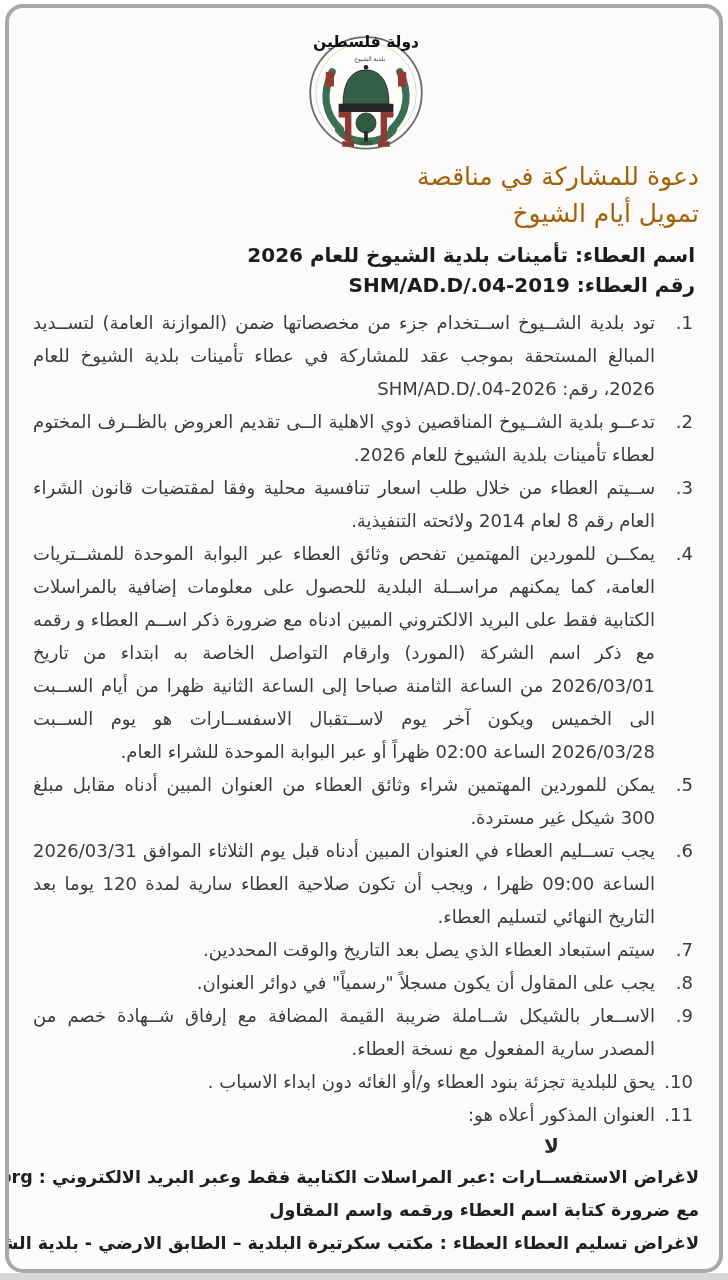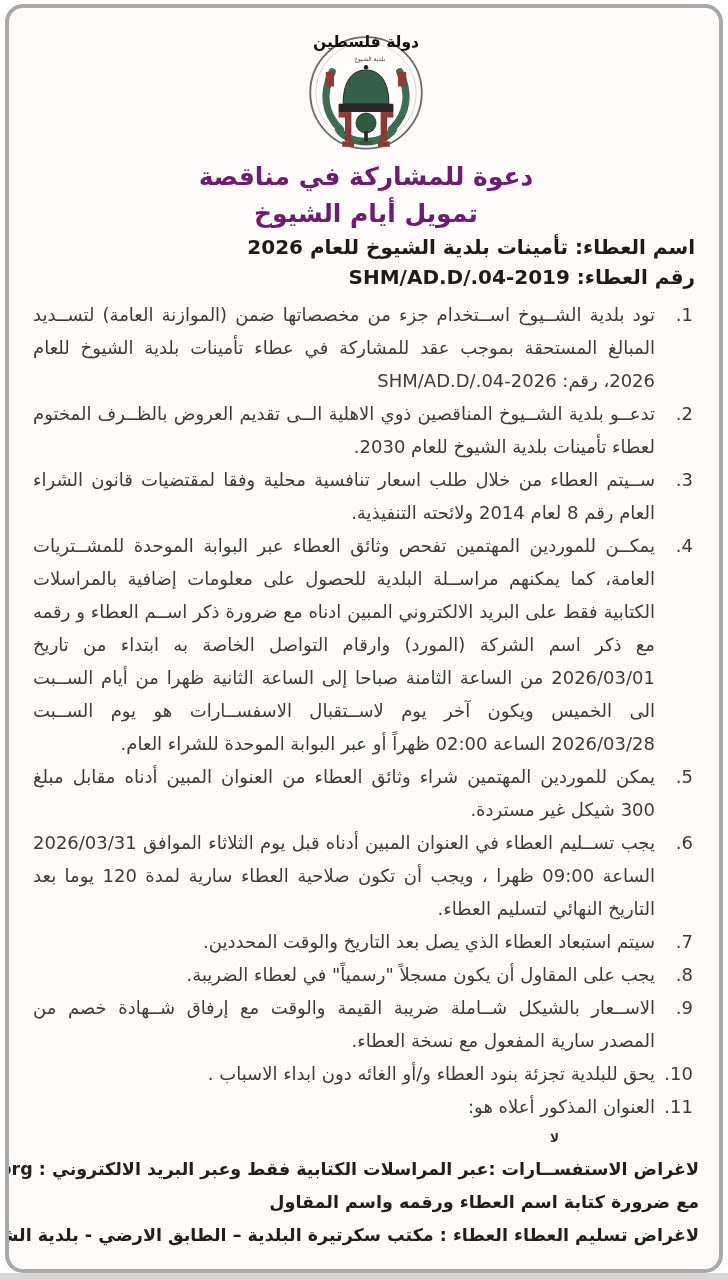--- a/index.html
+++ b/index.html
@@ -33,55 +33,56 @@
   }
   .logo-wrap {
     text-align: center;
     height: 140px;
   }
   .titles {
     text-align: center;
     margin-top: 2px;
   }
   .title-line {
-    font-weight: bold;
+    font-weight: normal;
     font-size: 25px;
     line-height: 37px;
-    color: #701a75;
+    color: #a16207;
+    text-align: right;
   }
   .tender-head {
     font-weight: bold;
     font-size: 20px;
     line-height: 30px;
     color: #1c1c1c;
     text-align: right;
     padding-right: 4px;
   }
-  .tender-head.first { }
+  .tender-head.first { margin-top: 8px; }
   .list {
     margin-top: 6px;
     font-size: 18px;
     line-height: 33px;
     color: #3b3b3b;
   }
   .li { display: flex; }
   .li .num {
     flex: 0 0 44px;
     text-align: right;
     padding-right: 6px;
     box-sizing: border-box;
   }
   .li .txt {
     flex: 1;
     text-align: justify;
     text-justify: inter-word;
   }
   .orphan {
     font-weight: bold;
-    font-size: 12px;
+    font-size: 20px;
     line-height: 30px;
     color: #2a2a2a;
     padding-right: 140px;
   }
   .foot {
     font-weight: bold;
     font-size: 17.5px;
     line-height: 33px;
     color: #1f1f1f;
     text-align: right;
@@ -137,21 +138,21 @@
   <div class="tender-head first">اسم العطاء: تأمينات بلدية الشيوخ للعام 2026</div>
   <div class="tender-head">رقم العطاء: SHM/AD.D/.04-2019</div>
 
   <div class="list">
       <div class="li">
         <span class="num">1.</span>
         <span class="txt">تود بلدية الشــيوخ اســتخدام جزء من مخصصاتها ضمن (الموازنة العامة)  لتســديد المبالغ المستحقة بموجب عقد للمشاركة في عطاء تأمينات بلدية الشيوخ للعام 2026، رقم: SHM/AD.D/.04-2026</span>
       </div>
       <div class="li">
         <span class="num">2.</span>
-        <span class="txt">تدعــو بلدية الشــيوخ المناقصين ذوي الاهلية الــى تقديم العروض بالظــرف المختوم لعطاء تأمينات بلدية الشيوخ للعام 2030.</span>
+        <span class="txt">تدعــو بلدية الشــيوخ المناقصين ذوي الاهلية الــى تقديم العروض بالظــرف المختوم لعطاء تأمينات بلدية الشيوخ للعام 2026.</span>
       </div>
       <div class="li">
         <span class="num">3.</span>
         <span class="txt">ســيتم العطاء  من خلال طلب اسعار تنافسية محلية وفقا لمقتضيات قانون الشراء العام رقم 8 لعام 2014 ولائحته التنفيذية.</span>
       </div>
       <div class="li">
         <span class="num">4.</span>
         <span class="txt">يمكــن للموردين المهتمين تفحص وثائق العطاء عبر البوابة الموحدة للمشــتريات العامة، كما يمكنهم مراســلة البلدية للحصول على معلومات إضافية بالمراسلات الكتابية فقط على البريد الالكتروني المبين ادناه مع ضرورة ذكر اســم العطاء و رقمه مع ذكر اسم الشركة (المورد) وارقام التواصل الخاصة به ابتداء من تاريخ 2026/03/01 من الساعة  الثامنة صباحا إلى الساعة  الثانية ظهرا من أيام الســبت الى الخميس ويكون آخر يوم لاســتقبال الاسفســارات هو يوم الســبت 2026/03/28 الساعة 02:00 ظهراً أو عبر البوابة الموحدة للشراء العام.</span>
       </div>
       <div class="li">
@@ -161,25 +162,25 @@
       <div class="li">
         <span class="num">6.</span>
         <span class="txt">يجب تســليم العطاء في العنوان المبين أدناه قبل يوم الثلاثاء الموافق 2026/03/31 الساعة 09:00 ظهرا ، ويجب أن تكون صلاحية العطاء سارية لمدة 120 يوما بعد التاريخ النهائي لتسليم العطاء.</span>
       </div>
       <div class="li">
         <span class="num">7.</span>
         <span class="txt">سيتم استبعاد العطاء الذي يصل بعد التاريخ والوقت المحددين.</span>
       </div>
       <div class="li">
         <span class="num">8.</span>
-        <span class="txt">يجب على المقاول أن يكون مسجلاً "رسمياً" في لعطاء الضريبة.</span>
+        <span class="txt">يجب على المقاول أن يكون مسجلاً "رسمياً" في دوائر العنوان.</span>
       </div>
       <div class="li">
         <span class="num">9.</span>
-        <span class="txt">الاســعار بالشيكل شــاملة ضريبة القيمة والوقت مع إرفاق شــهادة خصم من المصدر سارية المفعول مع نسخة العطاء.</span>
+        <span class="txt">الاســعار بالشيكل شــاملة ضريبة القيمة المضافة مع إرفاق شــهادة خصم من المصدر سارية المفعول مع نسخة العطاء.</span>
       </div>
       <div class="li">
         <span class="num">10.</span>
         <span class="txt">يحق للبلدية تجزئة بنود العطاء و/أو الغائه دون ابداء الاسباب .</span>
       </div>
       <div class="li">
         <span class="num">11.</span>
         <span class="txt">العنوان المذكور أعلاه هو:</span>
       </div>
     </div>

